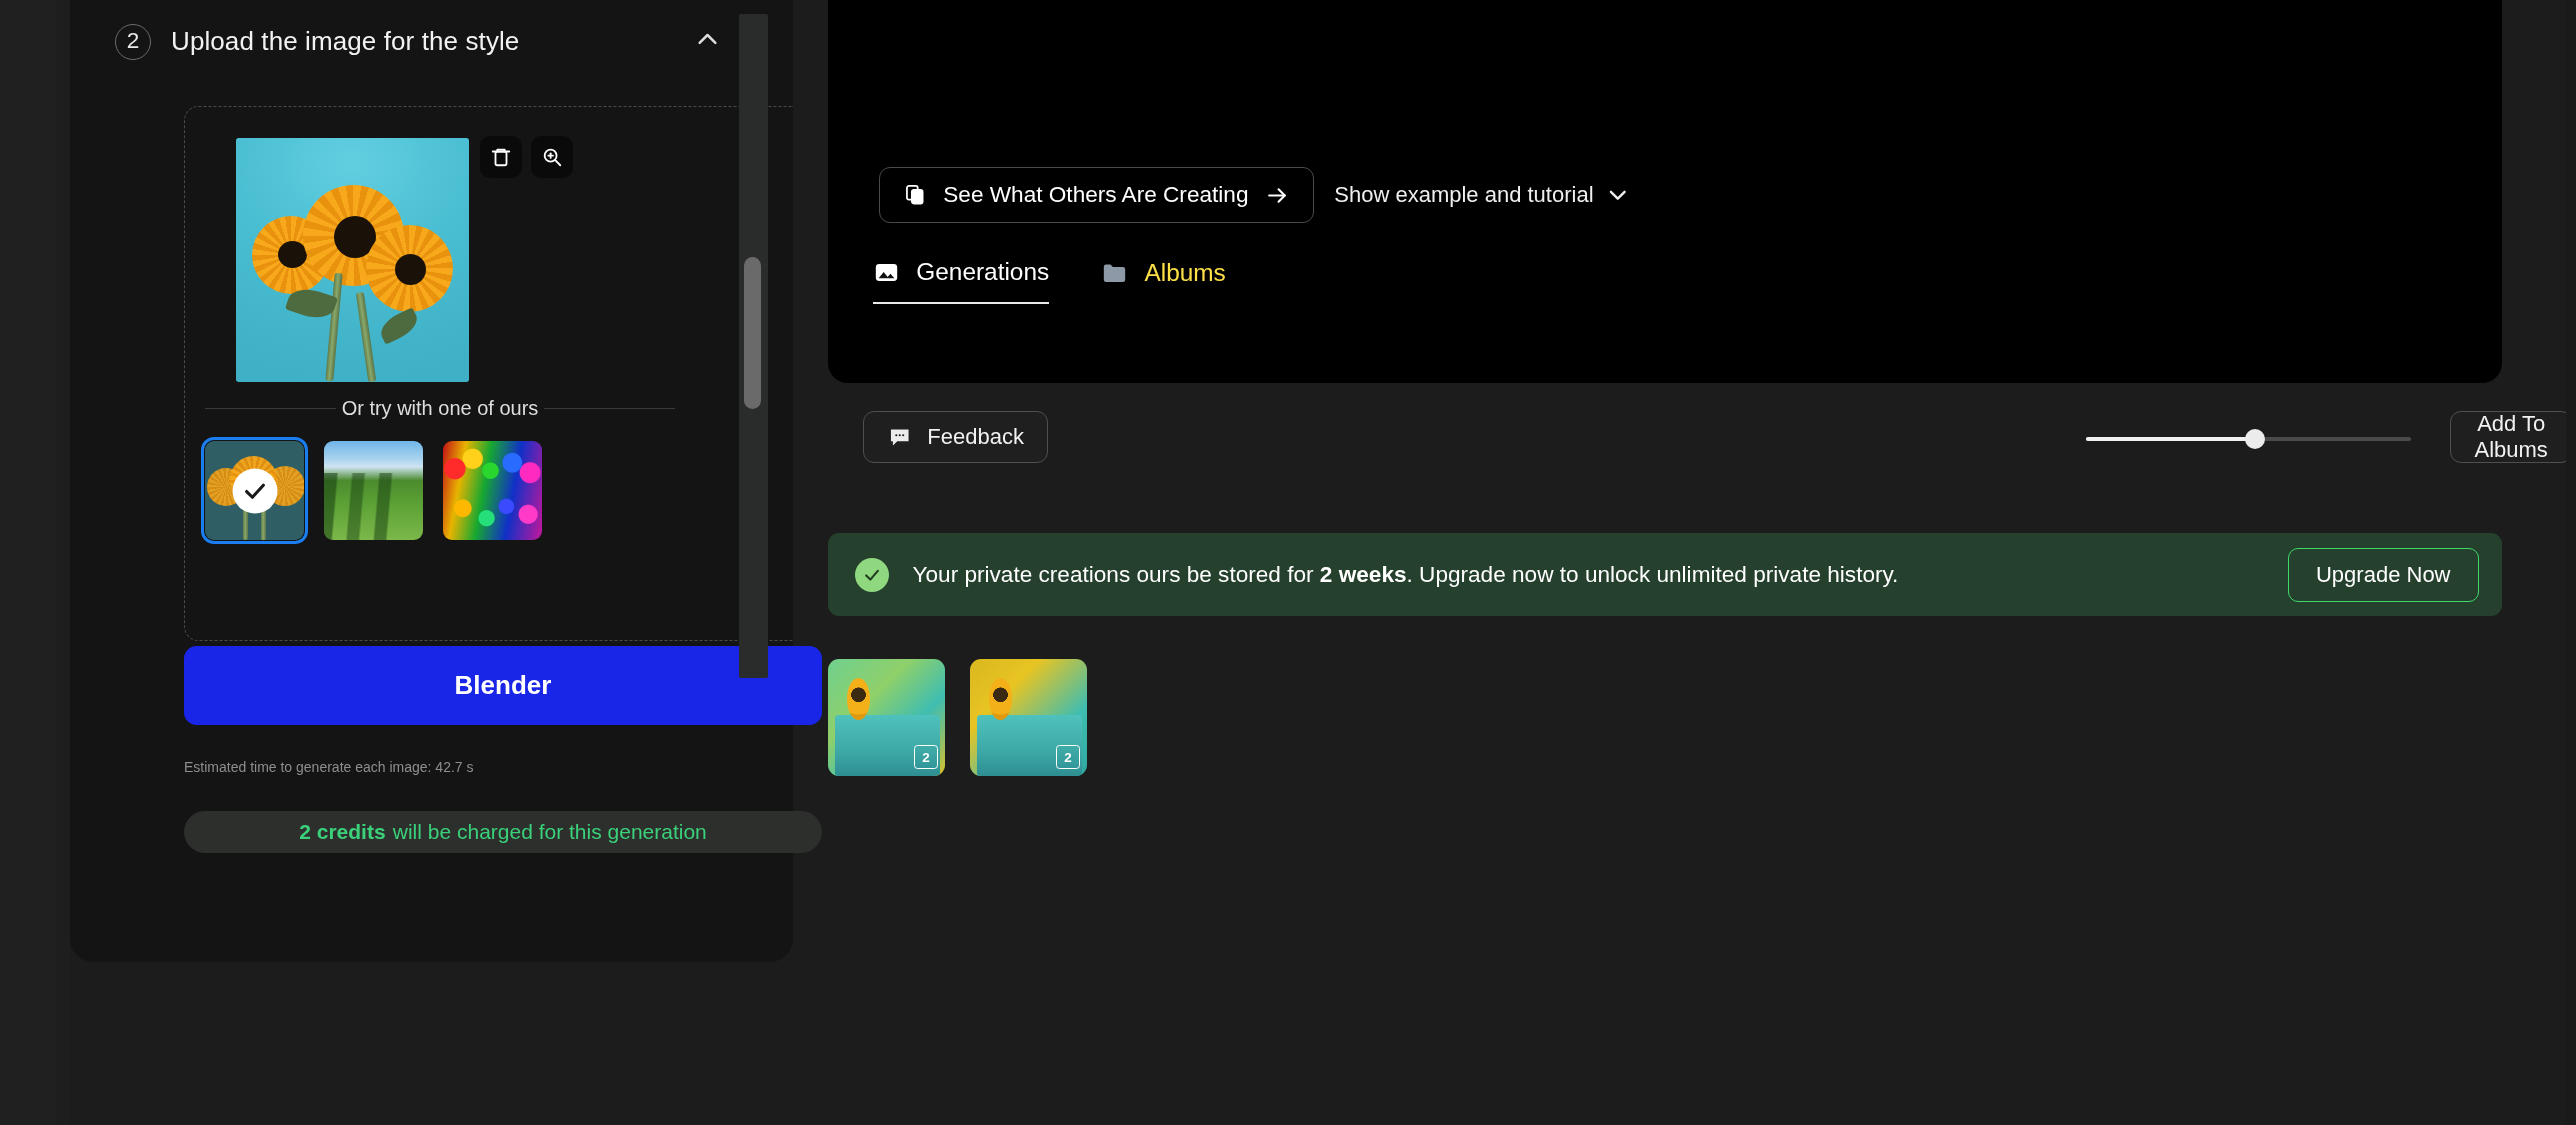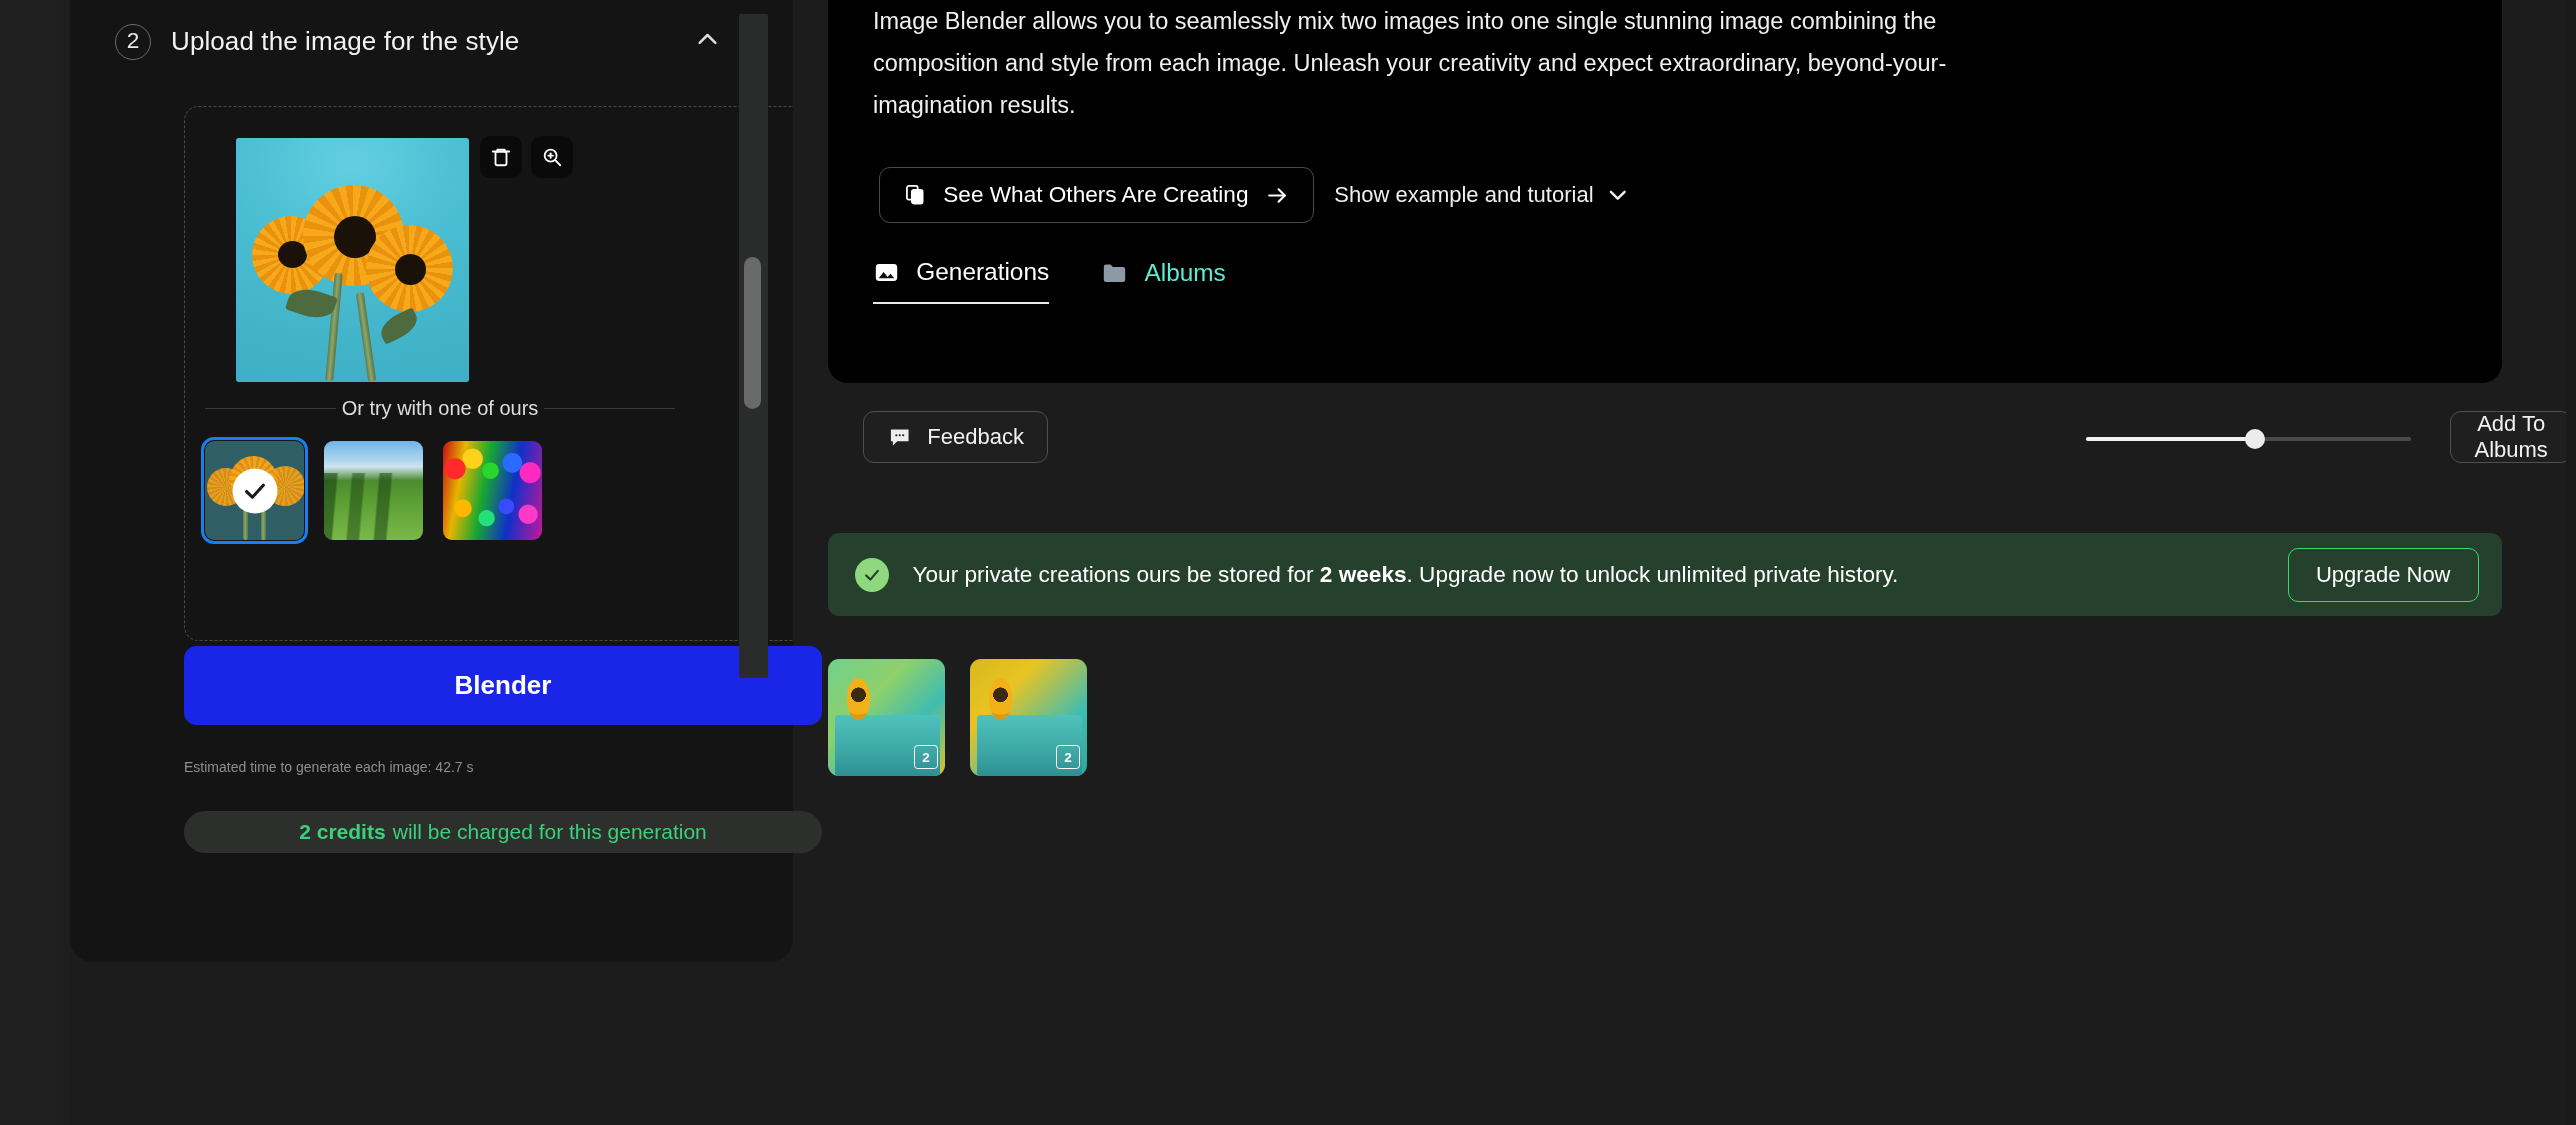--- a/index.html
+++ b/index.html
@@ -162,21 +162,21 @@
   .see-others-btn {
     height: 56px; border: 0.9px solid #4a4a4a; border-radius: 11px; background: #000;
     display: flex; align-items: center; gap: 16.3px; padding: 0 23.5px; cursor: pointer;
   }
   .see-others-label { color: #fff; font-size: 22.6px; }
   .show-tut { display: flex; align-items: center; gap: 12.6px; cursor: pointer; }
   .show-tut-label { color: #efefef; font-size: 22px; }
 
   .tabs { position: absolute; left: 45px; top: 583px; display: flex; gap: 52px; }
   .tab { display: flex; align-items: center; gap: 16.3px; padding-bottom: 16.3px; cursor: pointer; }
-  .tab-label { font-size: 24.4px; color: #5eead4; }
+  .tab-label { font-size: 24.4px; color: #fde047; }
   .tab.active .tab-label { color: #fff; }
   .tab.active { border-bottom: 2.7px solid #e9e9e9; }
 
   .toolbar { position: absolute; left: 828px; top: 411px; width: 1674px; height: 52px; margin-left: 35px; }
   .btn-outline {
     position: absolute; height: 52px; border: 0.9px solid #4f4f4f; border-radius: 11px;
     background: #1f1f1f; color: #f2f2f2; font-size: 22px; font-family: inherit;
     display: flex; align-items: center; justify-content: center; padding: 0 23.5px; cursor: pointer;
   }
   .feedback-btn { left: 0; gap: 16.3px; }
@@ -330,21 +330,20 @@
         <span>will be charged for this generation</span>
       </div>
 
     </div>
   </div>
 
   <div class="left-scroll-track"></div>
   <div class="left-scroll-thumb"></div>
 
   <div class="right-panel">
-    <div class="desc">Image Blender allows you to seamlessly mix two images into one single stunning image combining the composition and style from each image. Unleash your creativity and expect extraordinary, beyond-your-imagination results.</div>
 
     <div class="see-others-row">
       <div class="see-others-btn">
         <span>
           <svg width="23.5" height="23.5" viewBox="0 0 24 24" fill="none" stroke="#fff" stroke-width="1.8" stroke-linejoin="round">
             <rect x="3" y="3" width="11" height="14" rx="2"></rect>
               <rect x="8" y="7" width="11" height="14" rx="2" fill="#fff" stroke="#fff"></rect>
           </svg>
         </span>
         <span class="see-others-label">See What Others Are Creating</span>

